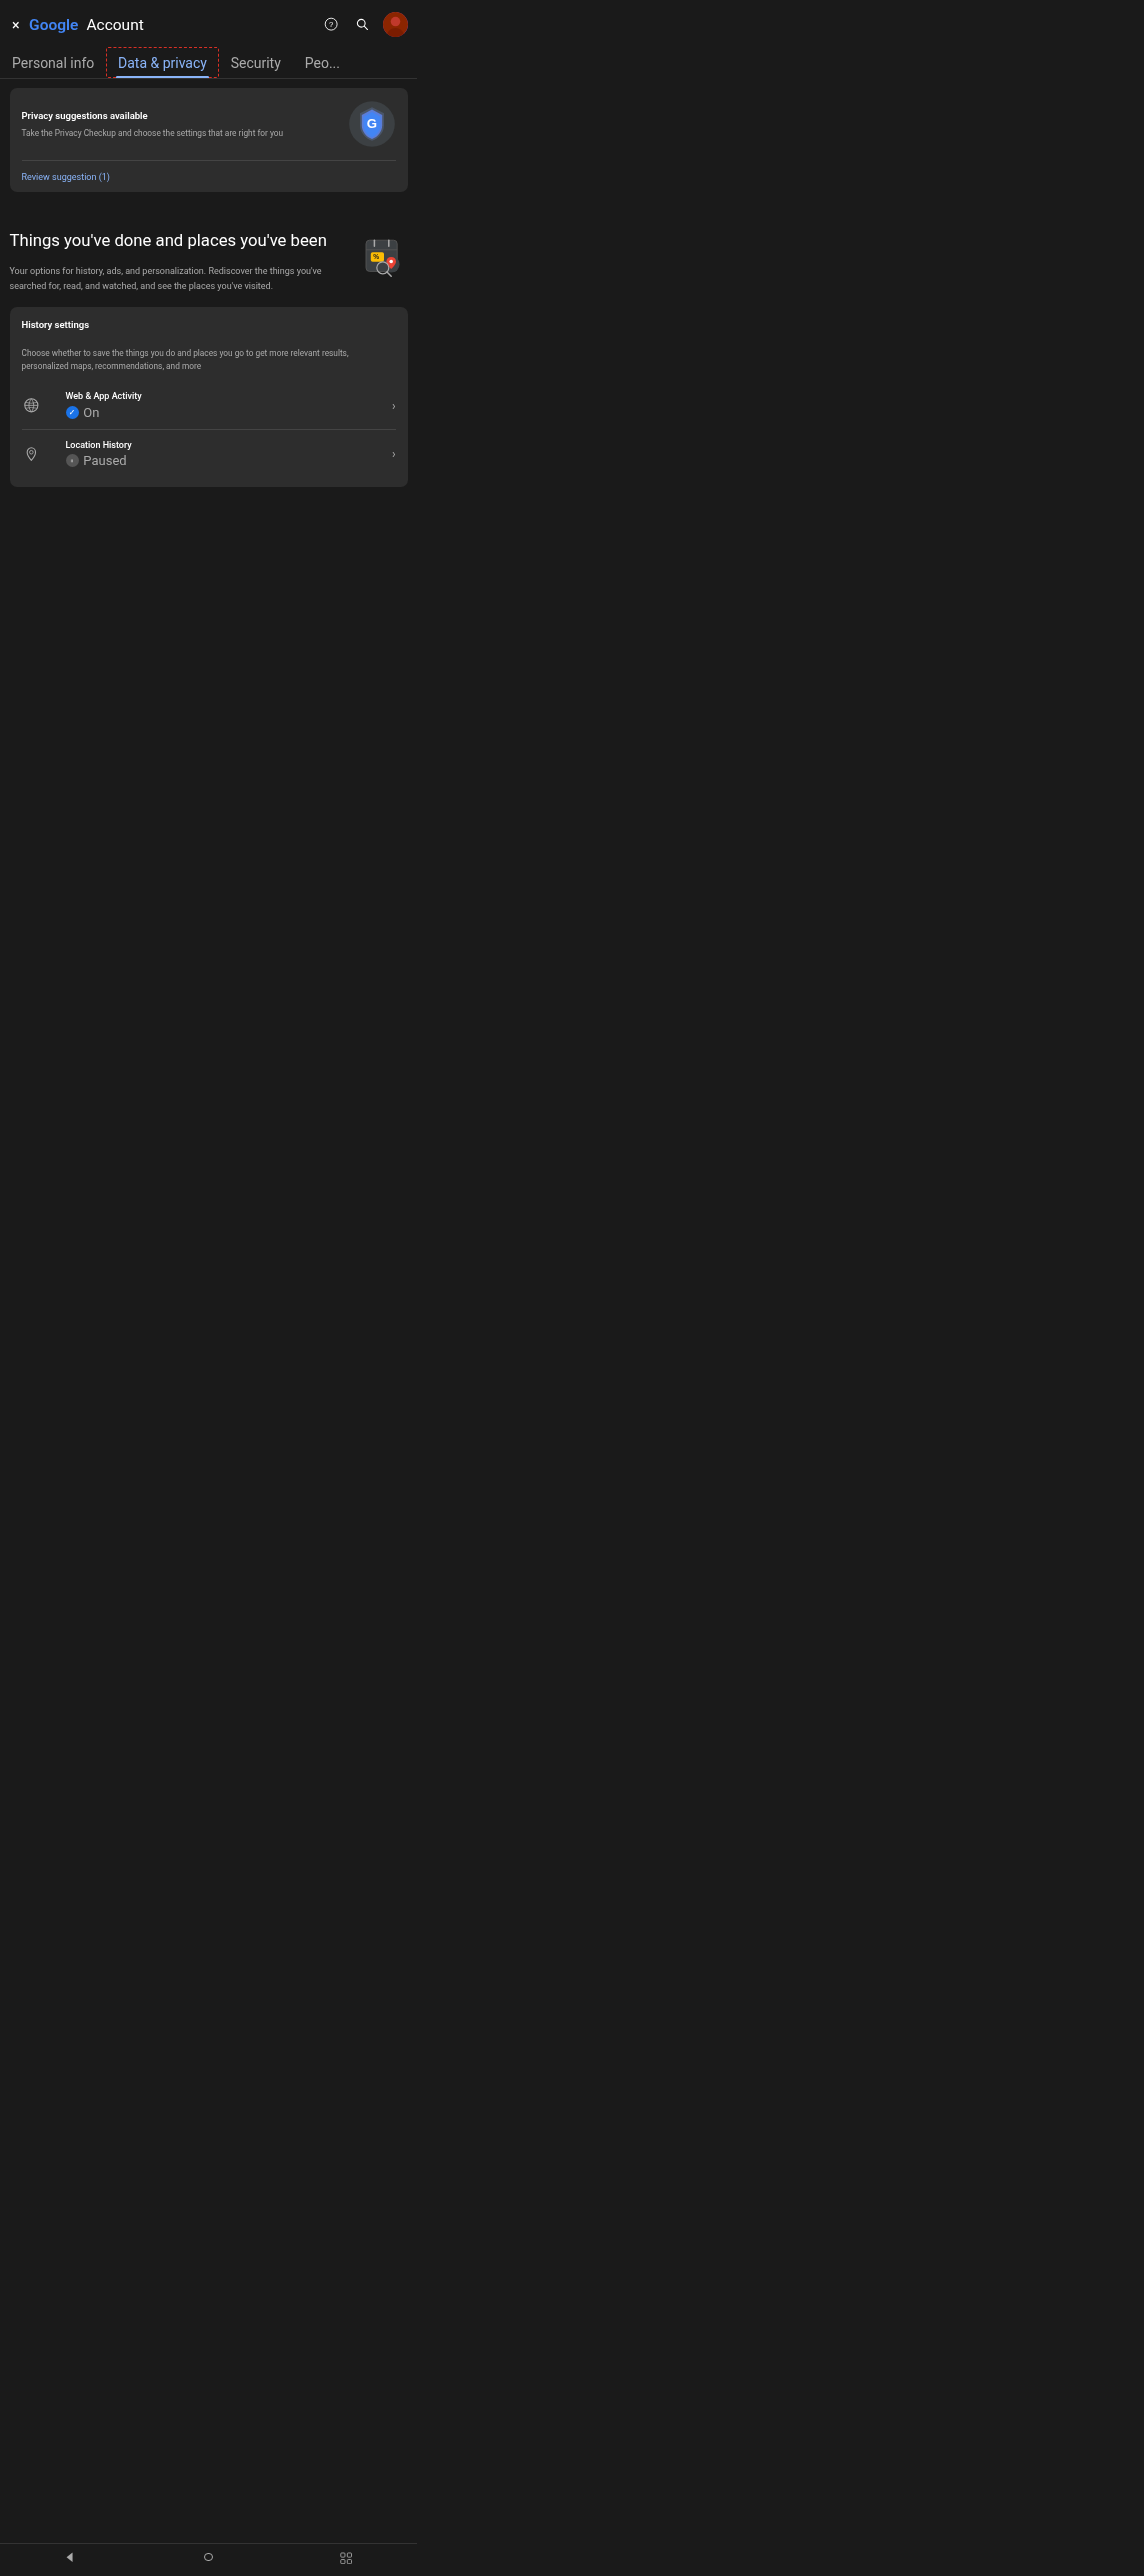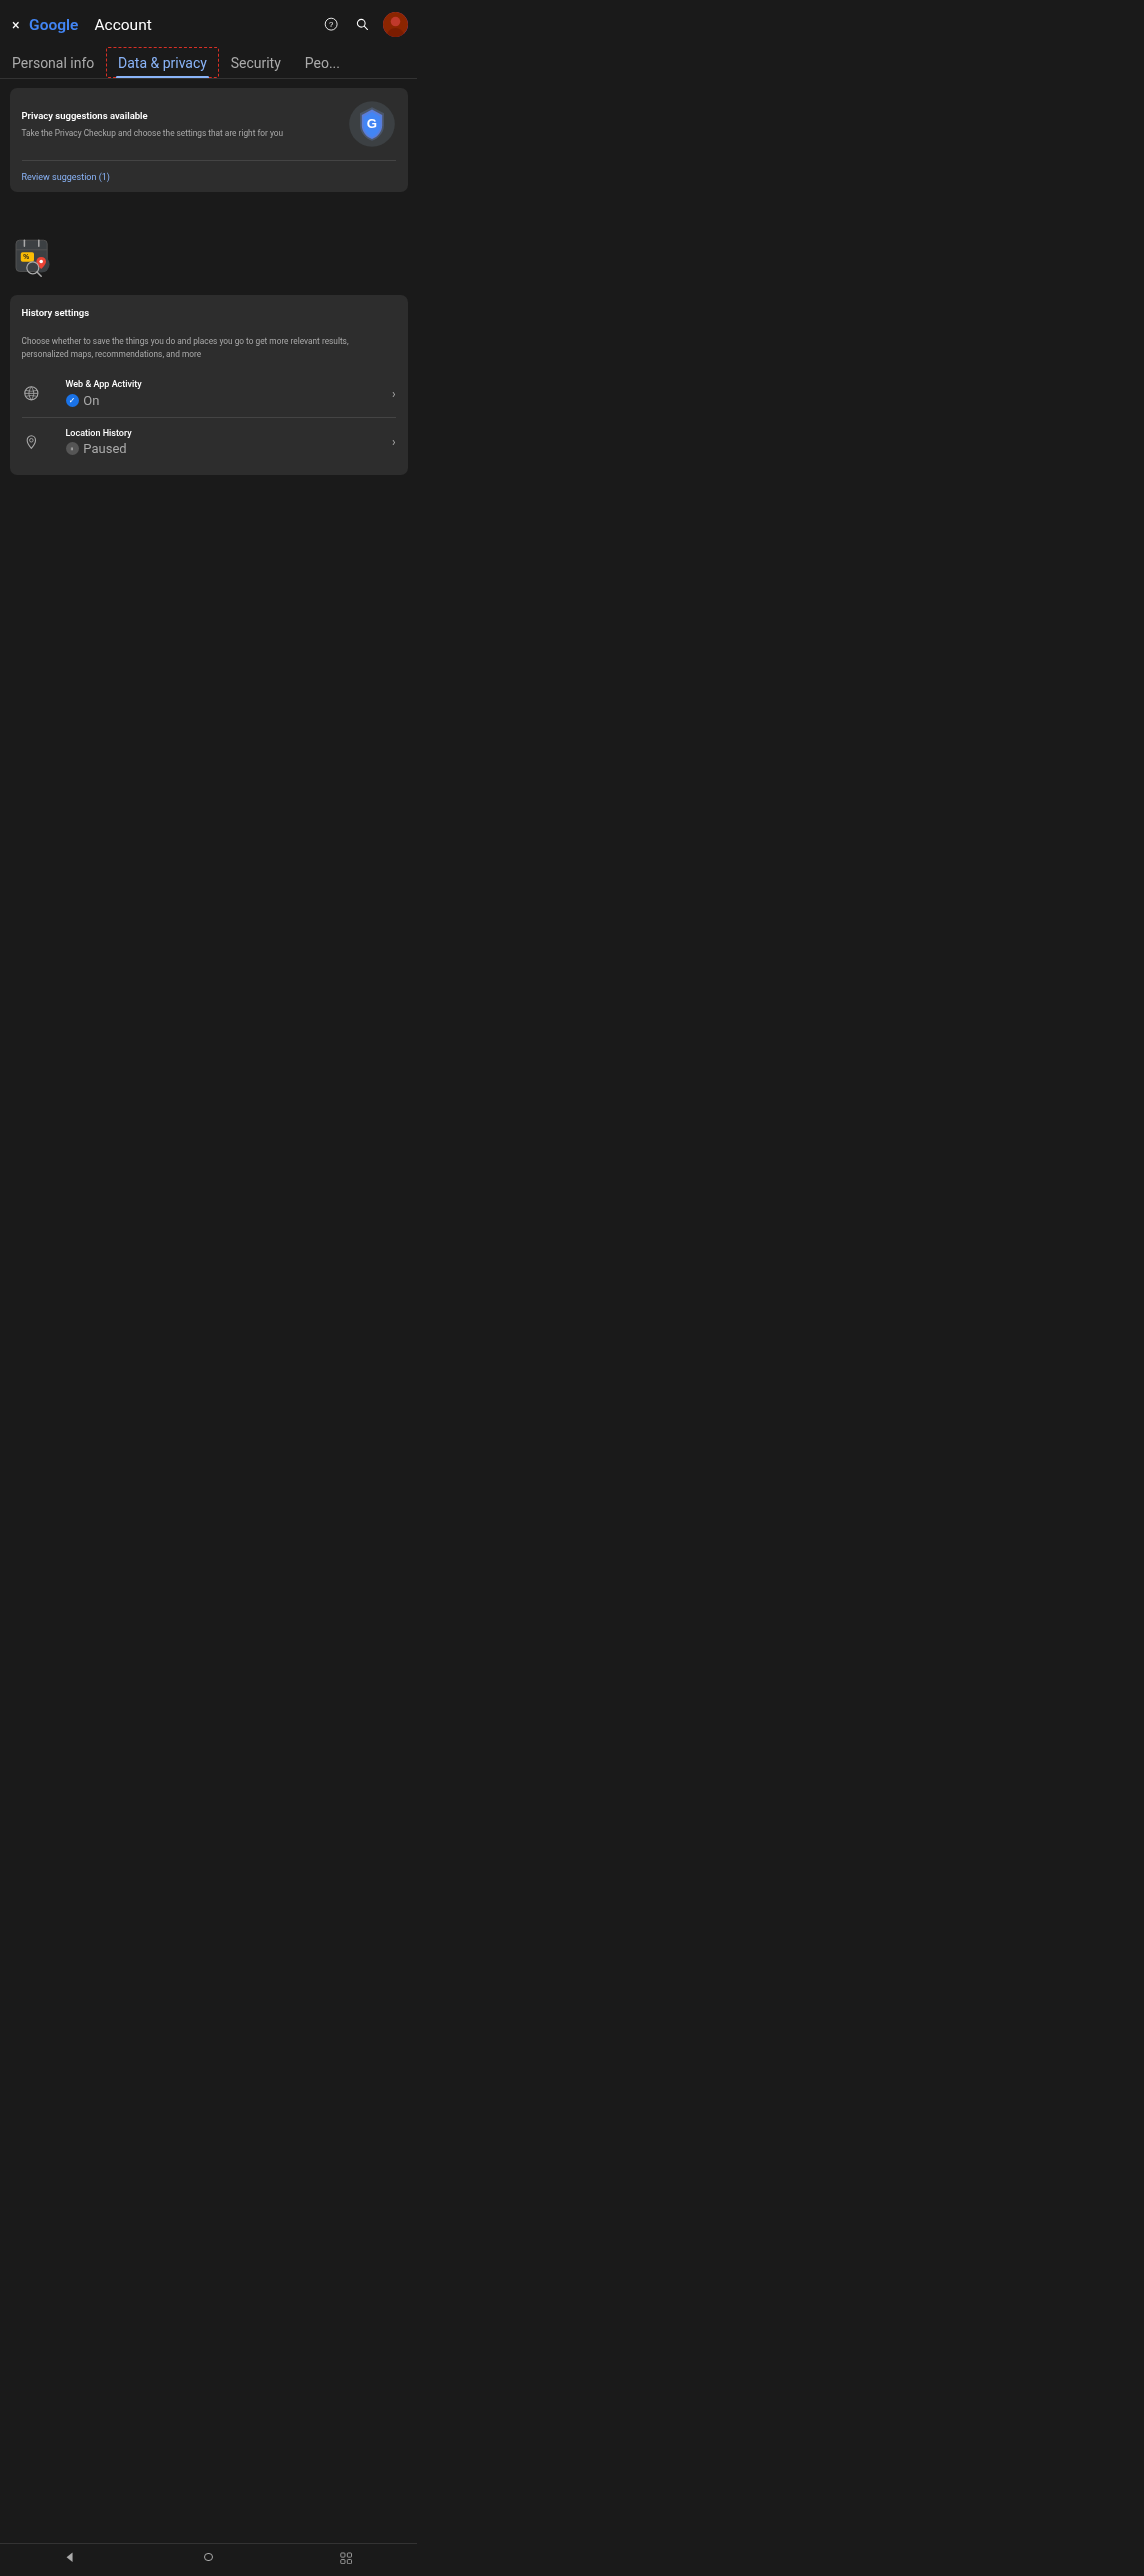--- a/index.html
+++ b/index.html
@@ -38,21 +38,21 @@
       color: #ffffff;
       padding: 2.4px;
     }
 
     .header-title {
       font-size: 15.5px;
       font-weight: 400;
       color: #ffffff;
       display: flex;
       align-items: center;
-      gap: 16px;
+      gap: 8px;
     }
 
     .header-title .google-g {
       color: #4285f4;
       font-weight: 600;
     }
 
     .header-icons {
       display: flex;
       align-items: center;
@@ -399,20 +399,24 @@
         </svg>
       </div>
     </div>
     <div class="privacy-card-divider"></div>
     <div class="review-suggestion">Review suggestion (1)</div>
   </div>
 
 </div>
 
 <div class="section-hero">
+  <div class="section-hero-text">
+    <div class="section-hero-title">Things you've done and places you've been</div>
+    <div class="section-hero-desc">Your options for history, ads, and personalization. Rediscover the things you've searched for, read, and watched, and see the places you've visited.</div>
+  </div>
 
   <div class="hero-icon">
     <svg width="48" height="48" viewBox="0 0 80 80">
       <rect x="10" y="12" width="52" height="52" rx="6" fill="#3c4043" stroke="#555" stroke-width="1.5"></rect>
       <line x1="10" y1="28" x2="62" y2="28" stroke="#555" stroke-width="1.5"></line>
       <line x1="24" y1="12" x2="24" y2="22" stroke="#aaa" stroke-width="2.5" stroke-linecap="round"></line>
       <line x1="48" y1="12" x2="48" y2="22" stroke="#aaa" stroke-width="2.5" stroke-linecap="round"></line>
 
       <circle cx="52" cy="52" r="14" fill="#3c4043"></circle>
       <path d="M52 40 C47 40 44 43.5 44 47.5 C44 52.5 52 60 52 60 C52 60 60 52.5 60 47.5 C60 43.5 57 40 52 40Z" fill="#ea4335"></path>

